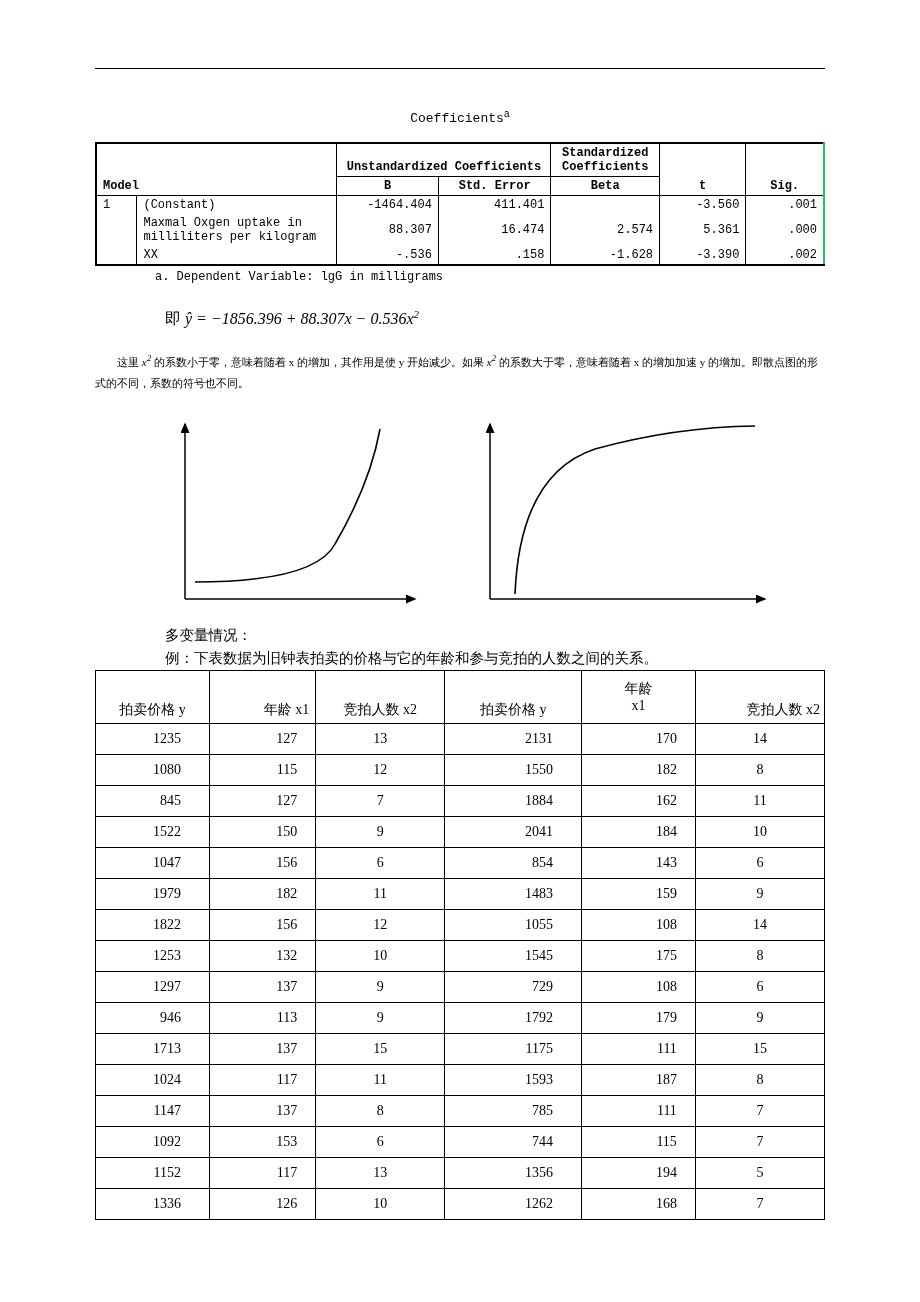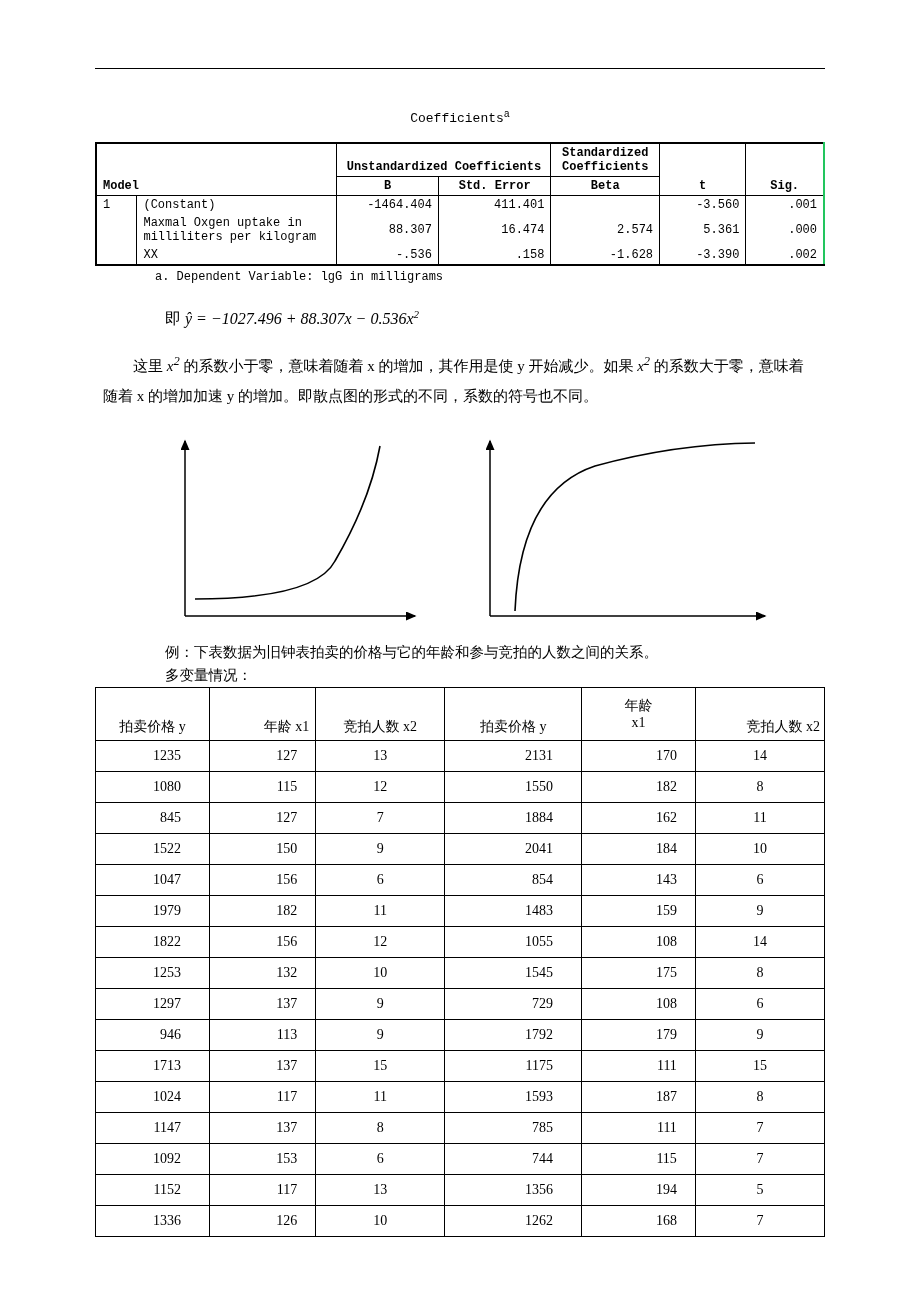--- a/index.html
+++ b/index.html
@@ -43,24 +43,24 @@
   .ac { text-align: center; }
   .al { text-align: left; }
   .note { font-family: "Courier New", monospace; font-size: 12px; margin: 4px 0 0 60px; }
   .formula {
     font-family: "Times New Roman", serif;
     font-size: 16px;
     margin: 24px 0 18px 70px;
   }
   .formula sup { font-size: 11px; }
   .para {
-    font-size: 15px;
+    font-size: 11px;
     line-height: 2.0;
     text-indent: 2em;
-    margin: 8px;
+    margin: 0;
   }
   .i { font-style: italic; font-family: "Times New Roman", serif; }
   .charts {
     display: flex;
     gap: 40px;
     margin: 20px 0 12px 70px;
   }
   .heading-line {
     font-size: 14.5px;
     margin: 4px 0 2px 70px;
@@ -129,21 +129,21 @@
       <td class="obb ibr ar">.158</td>
       <td class="obb ibr ar">-1.628</td>
       <td class="obb ibr ar">-3.390</td>
       <td class="obb obr ar">.002</td>
     </tr>
   </tbody>
     </table>
   <div class="note">a. Dependent Variable: lgG in milligrams</div>
 
   <div class="formula">
-    <span>即 </span><span class="i">ŷ = −1027.496 + 88.307x − 0.536x</span><sup class="i">2</sup>
+    <span>即 </span><span class="i">ŷ = −1856.396 + 88.307x − 0.536x</span><sup class="i">2</sup>
   </div>
 
   <p class="para">
     <span>这里 </span><span class="i">x</span><sup class="i">2</sup><span> 的系数小于零，意味着随着 x 的增加，其作用是使 y 开始减少。如果 </span><span class="i">x</span><sup class="i">2</sup><span> 的系数大于零，意味着随着 x 的增加加速 y 的增加。即散点图的形式的不同，系数的符号也不同。</span>
   </p>
 
   <div class="charts">
     <svg width="270" height="200">
       <defs>
         <marker id="arr1" markerWidth="8" markerHeight="8" refX="6" refY="3" orient="auto">
@@ -159,22 +159,22 @@
         <marker id="arr2" markerWidth="8" markerHeight="8" refX="6" refY="3" orient="auto">
           <path d="M0,0 L7,3 L0,6 Z" fill="#000"></path>
         </marker>
       </defs>
       <line x1="15" y1="185" x2="290" y2="185" stroke="#000" stroke-width="1.5" marker-end="url(#arr2)"></line>
       <line x1="15" y1="185" x2="15" y2="10" stroke="#000" stroke-width="1.5" marker-end="url(#arr2)"></line>
       <path d="M 40 180 Q 45 60 120 35 Q 200 13 280 12" stroke="#000" stroke-width="1.6" fill="none"></path>
     </svg>
   </div>
 
+  <div class="heading-line">多变量情况：</div>
   <div class="heading-line">例：下表数据为旧钟表拍卖的价格与它的年龄和参与竞拍的人数之间的关系。</div>
-  <div class="heading-line">多变量情况：</div>
 
   <table class="data">
     <thead>
       <tr>
         <th style="width:15%;vertical-align:bottom;height:44px;">拍卖价格 y</th>
         <th style="width:14%;vertical-align:bottom;text-align:right;padding-right:6px;">年龄 x1</th>
         <th style="width:17%;vertical-align:bottom;">竞拍人数 x2</th>
         <th style="width:18%;vertical-align:bottom;">拍卖价格 y</th>
         <th style="width:15%;vertical-align:middle;"><span>年龄</span><br><span>x1</span></th>
         <th style="width:17%;vertical-align:bottom;text-align:right;padding-right:4px;">竞拍人数 x2</th>

